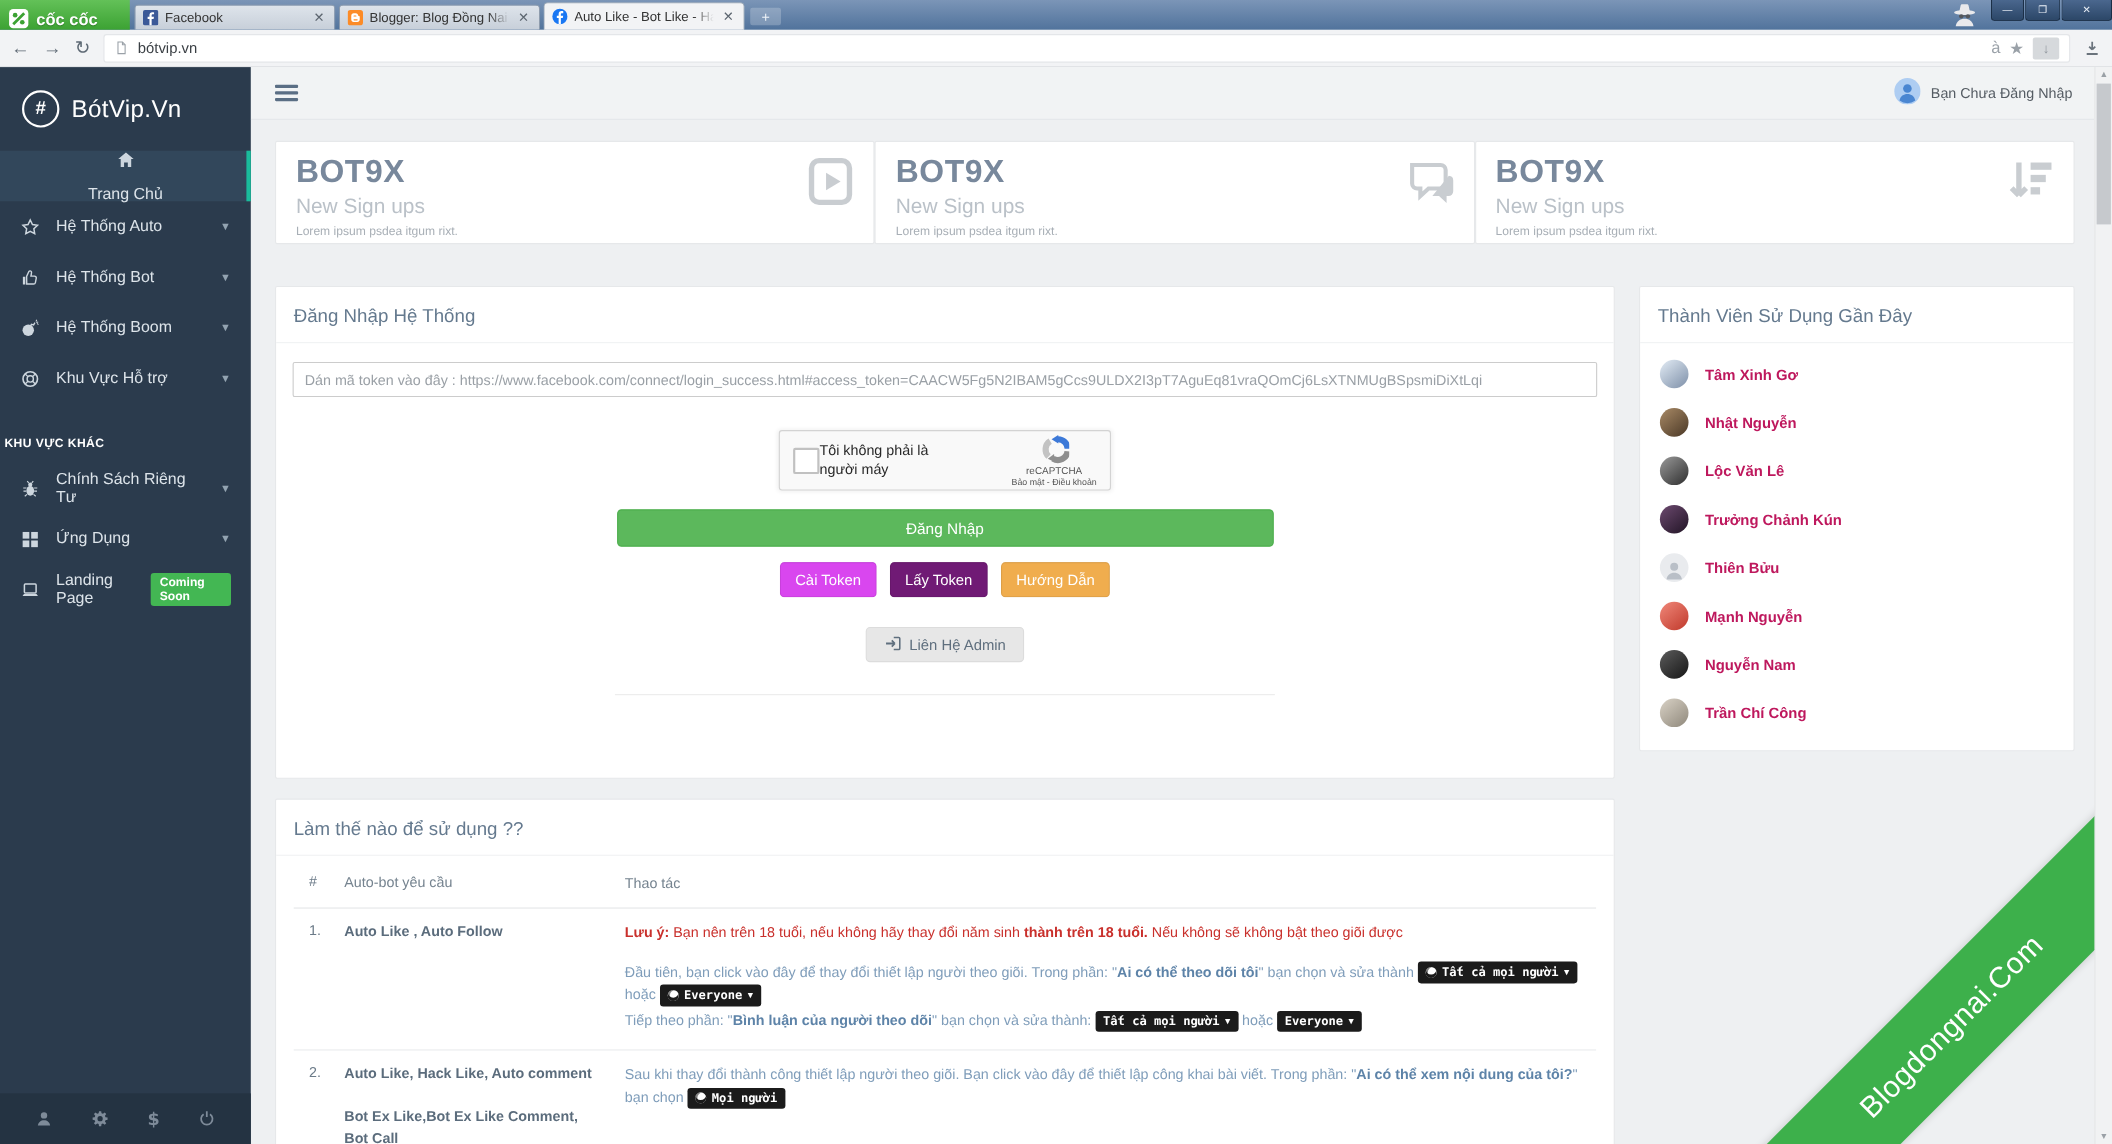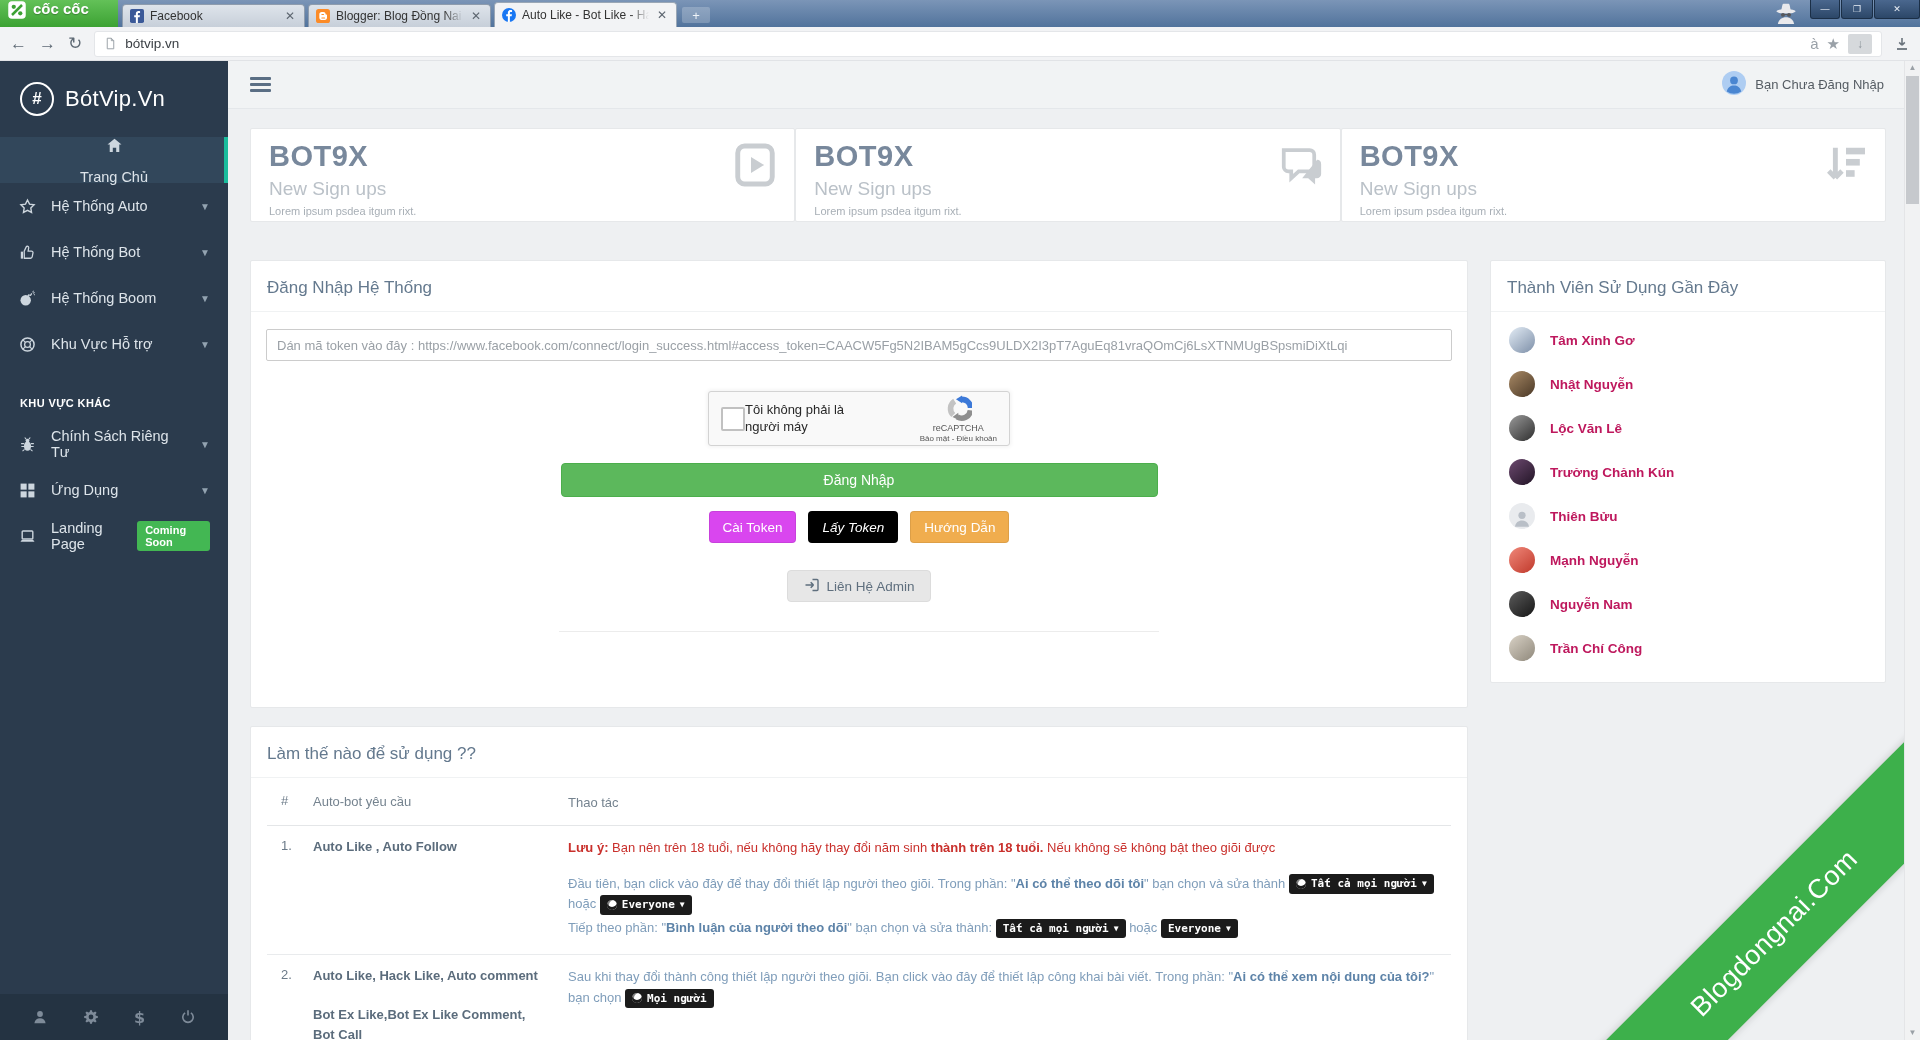--- a/index.html
+++ b/index.html
@@ -1,20 +1,20 @@
 <!DOCTYPE html>
 <html><head>
 <meta charset="utf-8">
 <style>
   * { margin:0; padding:0; box-sizing:border-box; }
   html,body { width:1920px; height:1040px; overflow:hidden; font-family:"Liberation Sans",sans-serif; background:#eef0f2; }
 
   
   .titlebar { height:27px; background:linear-gradient(#7b95b7,#51739c); display:flex; align-items:flex-end; position:relative; }
-  .coccoc-btn { align-self:stretch; width:118px; background:linear-gradient(#63c158,#3ca233); display:flex; align-items:flex-start; gap:6px; padding:0 7px; cursor:pointer; }
+  .coccoc-btn { align-self:stretch; width:118px; background:linear-gradient(#63c158,#3ca233); display:flex; align-items:flex-end; gap:6px; padding:0 7px; cursor:pointer; }
   .cc-text { color:#fff; font-weight:bold; font-size:15px; white-space:nowrap; text-shadow:0 1px 1px rgba(0,0,0,.25); }
   .cc-mark svg { width:20px; height:20px; display:block; }
   .tabs { display:flex; align-items:flex-end; margin-left:4px; }
   .tab { width:183px; height:23px; display:flex; align-items:center; gap:6px; padding:0 7px; margin-right:3px;
          background:linear-gradient(#dee4eb,#c7cfd9); border:1px solid #8e9cad; border-bottom:none;
          border-radius:4px 4px 0 0; font-size:12px; color:#333; cursor:pointer; overflow:hidden; }
   .tab.active { background:#f2f3f5; height:25px; border-color:#9aa7b6; }
   .tab-label { white-space:nowrap; overflow:hidden; flex:1;
                -webkit-mask-image:linear-gradient(90deg,#000 85%,transparent); mask-image:linear-gradient(90deg,#000 85%,transparent); }
   .tab-close { color:#5d6670; font-size:12px; line-height:1; padding:1px 2px; }
@@ -47,21 +47,21 @@
   .logo-row { height:76px; display:flex; align-items:center; gap:11px; padding:0 20px; color:#fff; }
   .logo-badge { width:34px; height:34px; border:2px solid #fff; border-radius:50%; display:flex; align-items:center; justify-content:center; font-weight:bold; font-size:17px; flex:none; }
   .logo-text { font-size:22px; font-weight:400; letter-spacing:.3px; }
   .nav { flex:1; }
   .nav-item { height:46px; display:flex; align-items:center; gap:15px; padding:0 18px; font-size:14.5px; color:#dde4ea; position:relative; cursor:pointer; }
   .nav-item.active { background:#32475b;flex-direction:column; }
   .nav-item.active::after { content:''; position:absolute; right:0; top:0; bottom:0; width:4px; background:#1abc9c; }
   .nav-item .ic { width:18px; display:flex; justify-content:center; color:#cdd6de; flex:none; }
   .nav-item .ic svg { width:17px; height:17px; }
   .chev { margin-left:auto; color:#93a3b1; font-size:10px; }
-  .section-label { padding:30px 20px 12px; font-size:11px; font-weight:bold; color:#fff; letter-spacing:.4px; }
+  .section-label { padding:30px 4px 12px; font-size:11px; font-weight:bold; color:#fff; letter-spacing:.4px; }
   .badge-soon { margin-left:auto; background:#43b753; color:#fff; font-size:11px; font-weight:bold; padding:3px 8px; border-radius:3px; }
   .sidebar-footer { height:46px; background:#243342; display:flex; align-items:center; justify-content:space-around; padding:0 14px; }
   .sf-ic { color:#7e8b99; cursor:pointer; display:flex; }
   .sf-ic svg { width:16px; height:16px; }
   .sf-ic .dollar { font-size:16px; font-weight:bold; font-family:"DejaVu Sans",sans-serif; }
 
   
   .main { flex:1; position:relative; overflow:hidden; }
   .page-header { height:48px; background:#f1f3f4; border-bottom:1px solid #e4e7ea; display:flex; align-items:center; padding:0 20px; }
   .hamburger { display:flex; flex-direction:column; gap:3px; cursor:pointer; padding:4px 2px; }
@@ -421,21 +421,21 @@
                         <path d="M11.5 19.4l-.3-5.6-4.5 3.3z" fill="#8f8f8f"></path>
                         <path d="M7.3 15.5A6.9 6.9 0 0 1 8.4 4.6" fill="none" stroke="#c3c3c3" stroke-width="4.4"></path>
                       </svg></span>
                   <div class="rc-brand">reCAPTCHA</div>
                   <div class="rc-links">Bảo mật - Điều khoản</div>
                 </div>
               </div>
               <button class="btn-submit">Đăng Nhập</button>
               <div class="btn-row" id="btn-row">
                   <button class="btn-sm" style="background: #d946ef;">Cài Token</button>
-                  <button class="btn-sm" style="background: #000000; font-style: italic;">Lấy Token</button>
+                  <button class="btn-sm" style="background: #701a75;">Lấy Token</button>
                   <button class="btn-sm" style="background: rgb(240, 173, 78);">Hướng Dẫn</button>
                 </div>
               <button class="btn-admin">
                 <span><svg xmlns="http://www.w3.org/2000/svg" viewBox="0 0 16 16" width="16" height="16">
                       <path d="M1.5 8h8M9.5 8 6.7 5.2M9.5 8l-2.8 2.8" stroke="currentColor" stroke-width="1.6" fill="none"></path>
                       <path d="M8.5 2.5h4.5a1 1 0 0 1 1 1v9a1 1 0 0 1-1 1H8.5" fill="none" stroke="currentColor" stroke-width="1.4"></path>
                     </svg></span>
                 <span>Liên Hệ Admin</span>
               </button>
               <hr class="login-hr">

